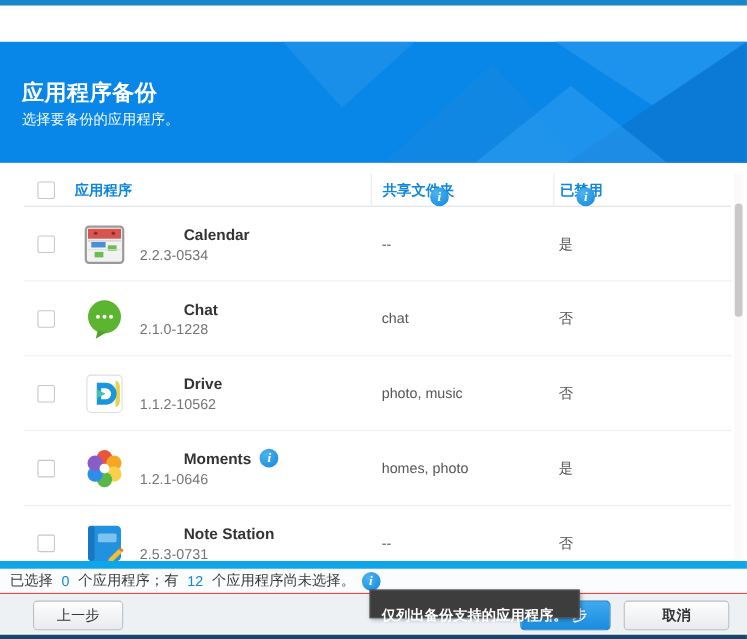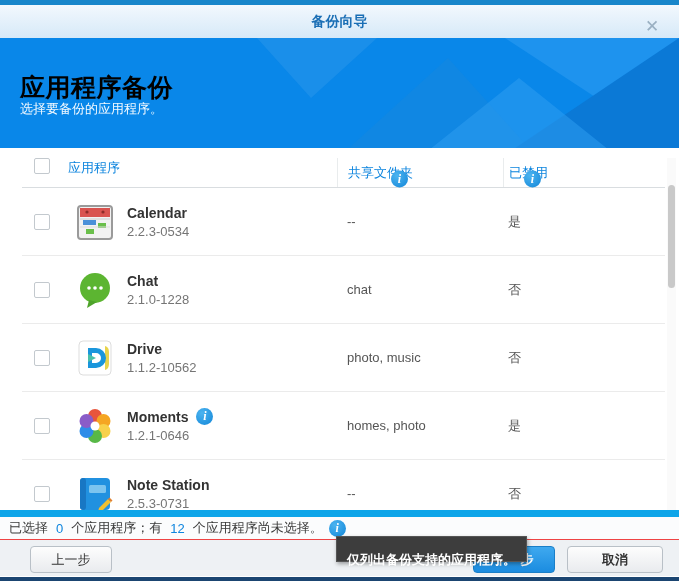--- a/index.html
+++ b/index.html
@@ -15,27 +15,27 @@
     font-size:17px; line-height:18px; text-align:center; cursor:pointer; }
 
   
   .banner { position:absolute; left:0; top:38px; width:100%; height:110px; background:#0987e9; overflow:hidden; }
   .poly { position:absolute; }
   .p1 { right:-40px; top:-30px; width:260px; height:170px; background:#1e93ee; clip-path:polygon(100% 0,0 0,100% 100%); }
   .p2 { right:0; top:0; width:210px; height:110px; background:#0b79d6; clip-path:polygon(100% 100%,22% 100%,100% 0); }
   .p3 { right:150px; top:20px; width:180px; height:90px; background:#1488e0; clip-path:polygon(0 100%,100% 100%,55% 0); opacity:.7; }
   .p4 { right:60px; bottom:-10px; width:200px; height:80px; background:#2e9cf0; clip-path:polygon(0 100%,100% 100%,50% 0); opacity:.55; }
   .p5 { right:280px; top:-20px; width:160px; height:80px; background:#2b97ec; clip-path:polygon(0 0,100% 0,45% 100%); opacity:.5; }
-  .banner-title { position:absolute; left:20px; top:33px; font-size:25px; font-weight:bold; color:#000000; letter-spacing:.5px; }
+  .banner-title { position:absolute; left:20px; top:33px; font-size:20px; font-weight:bold; color:#ffffff; letter-spacing:.5px; }
   .banner-sub { position:absolute; left:20px; top:62px; font-size:13px; color:#f2f9ff; }
 
   
   .table-area { position:absolute; left:22px; top:148px; width:643px; height:362px; overflow:hidden; }
-  .thead { position:absolute; left:0; top:10px; width:100%; height:30px; display:flex; align-items:flex-start;
-    border-bottom:1px solid #d9dde0; }
+  .thead { position:absolute; left:0; top:10px; width:100%; height:30px; display:flex; align-items:center;
+    border-bottom:1px solid #d9dde0;font-weight:bold; }
   .col-check { width:40px; flex:none; display:flex; justify-content:center; }
   .col-app { width:275px; flex:none; padding-left:6px; }
   .col-shared { width:166px; flex:none; padding-left:10px; position:relative; border-left:1px solid #e9eced; align-self:stretch; display:flex; align-items:center; }
   .col-disabled { flex:1; padding-left:5px; position:relative; border-left:1px solid #e9eced; align-self:stretch; display:flex; align-items:center; }
   .thead .hlabel { font-size:13px; color:#0e85de; }
   .checkbox { width:16px; height:16px; background:#fff; border:1px solid #c3c9ce; border-radius:2px; cursor:pointer; }
   .hd-info { position:absolute; top:50%; transform:translateY(-50%); }
   .col-shared .hd-info { right:22px; }
   .col-disabled .hd-info { right:24px; }
   .info-icon { display:inline-block; width:17px; height:17px; border-radius:50%;
@@ -44,21 +44,21 @@
     color:#fff; font-family:"Liberation Serif","DejaVu Serif",serif; font-style:italic; font-weight:bold;
     font-size:12px; line-height:17px; text-align:center; }
 
   .tbody { position:absolute; left:0; top:40px; width:100%; }
   .trow { display:flex; align-items:center; height:68px; border-bottom:1px solid #ebebeb; background:#fff; }
   .trow .col-shared, .trow .col-disabled { border-left:none; }
   .app-cell { display:flex; align-items:center; }
   .app-icon { width:40px; height:40px; margin-left:7px; margin-right:12px; flex:none; }
   .app-meta { display:flex; flex-direction:column; }
   .name-line { display:flex; align-items:center; gap:8px; }
-  .app-name { font-size:14px; font-weight:bold; color:#333; }
+  .app-name { font-size:14px; font-weight:bold; color:#333;margin-left:40px; }
   .app-version { font-size:13px; color:#757575; margin-top:3px; }
   .cell-text { font-size:13px; color:#555; }
 
   
   .scroll-track { position:absolute; right:3px; top:158px; width:9px; height:352px; background:#fafafa; }
   .scroll-thumb { position:absolute; right:4px; top:185px; width:7px; height:103px; background:#c9c9c9; border-radius:4px; cursor:pointer; }
 
   
   .status-bar { position:absolute; left:0; top:510px; width:100%; height:29px; background:#fbfcfd;
     border-top:7px solid #0ea5e9; display:flex; align-items:center; padding-left:9px; gap:6px; }
@@ -83,24 +83,20 @@
 
   .bottom-strip { position:absolute; left:0; bottom:0; width:100%; height:4px; background:#1b4571; }
 </style>
 </head>
 <body>
 
 <div class="window">
 
   <div class="top-strip"></div>
 
-  <div class="titlebar">
-    <span class="title">备份向导</span>
-    <span class="close-btn">✕</span>
-  </div>
 
   <div class="banner">
     <div class="poly p1"></div>
     <div class="poly p3"></div>
     <div class="poly p2"></div>
     <div class="poly p4"></div>
     <div class="poly p5"></div>
     <div class="banner-title">应用程序备份</div>
     <div class="banner-sub">选择要备份的应用程序。</div>
   </div>

